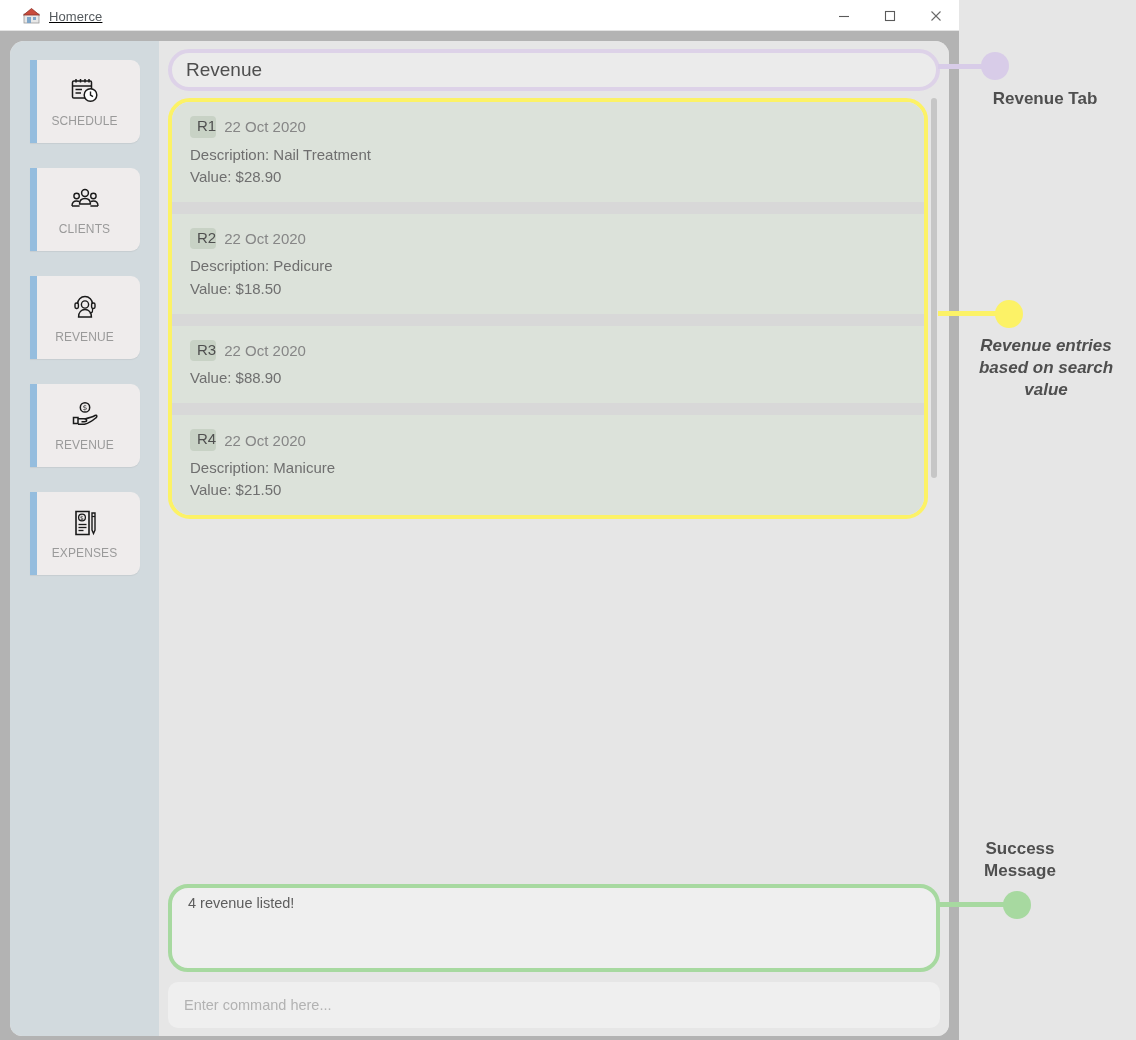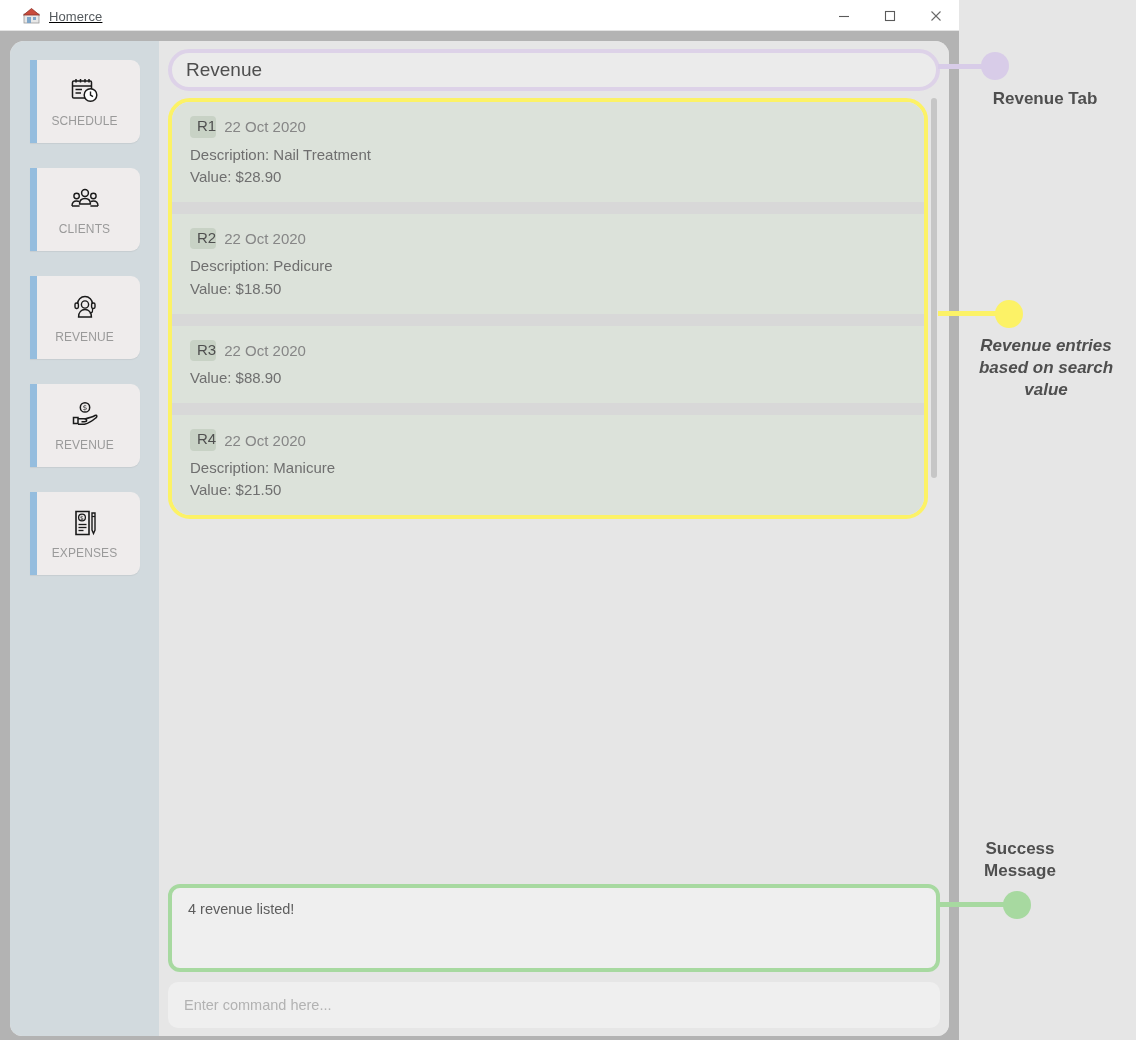--- a/index.html
+++ b/index.html
@@ -237,22 +237,22 @@
     background: #c6c6c6;
     border-radius: 3px;
   }
 
   
   #result-box {
     flex: 0 0 88px;
     margin-top: 8px;
     background: #efefef;
     border: 4px solid #a7d9a0;
-    border-radius: 12px;
-    padding: 13px 16px;
+    border-radius: 20px;
+    padding: 7px 16px;
   }
   #result-box .result-text {
     font-size: 14.5px;
     color: #5d5d5d;
   }
 
   
   #command-box {
     flex: 0 0 46px;
     margin-top: 10px;

